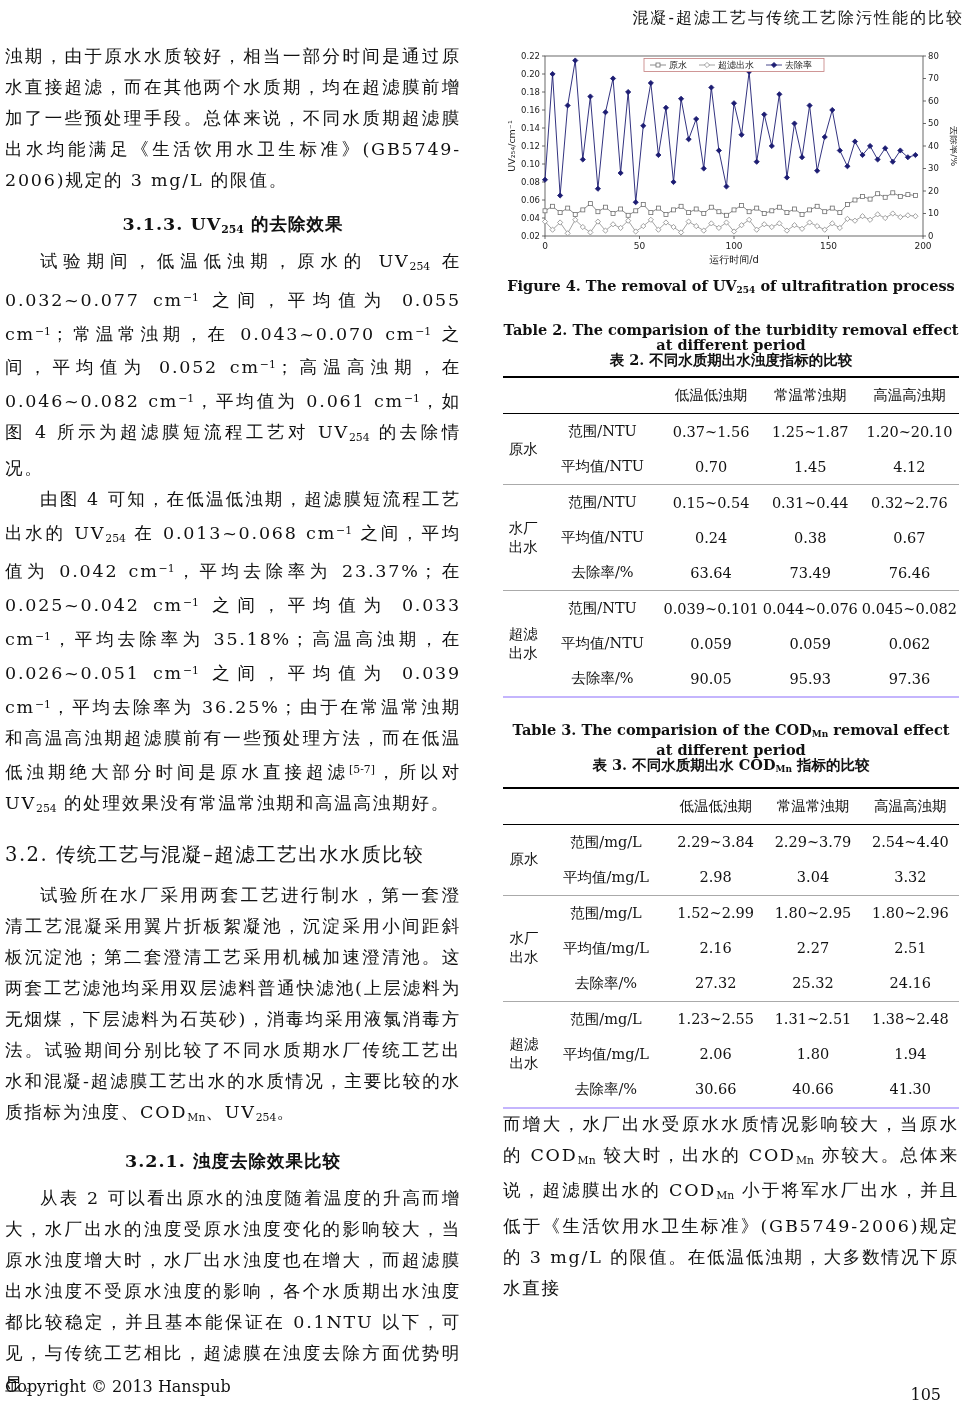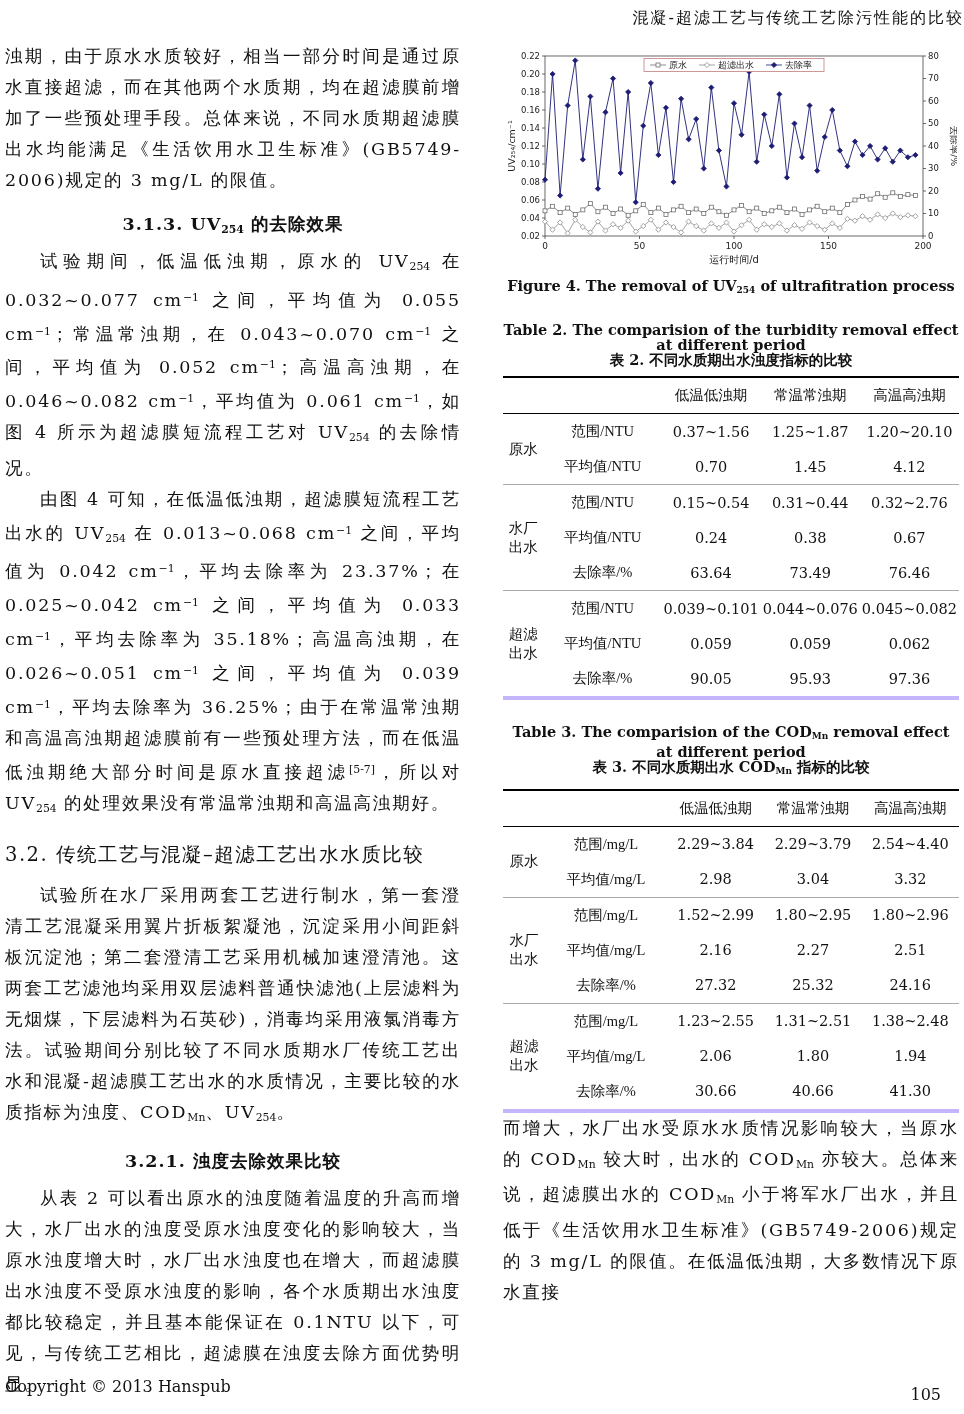--- a/index.html
+++ b/index.html
@@ -16,27 +16,27 @@
   .h-sub{font-size:17.5px;font-weight:bold;letter-spacing:1px;margin:16px 0 10px 0;text-align:center;}
   .h-sec{font-size:19.5px;font-weight:normal;letter-spacing:1.5px;margin:18px 0 12px 0;}
   sub{font-size:0.62em;vertical-align:-0.25em;letter-spacing:0;}
   sup{font-size:0.62em;vertical-align:0.45em;letter-spacing:0;}
   .figure{width:452px;margin:0 auto;}
   svg text{font-family:"DejaVu Sans","Liberation Sans",sans-serif;}
   .caption{font-size:14.5px;font-weight:bold;text-align:center;line-height:15px;}
   .fig-caption{margin-top:8px;}
   .table-caption{margin-top:24px;margin-bottom:9px;}
   table.data-table{width:100%;border-collapse:collapse;font-size:14.5px;
-       border-top:2px solid #000;border-bottom:4px solid #c4b5fd;margin:0;}
+       border-top:2px solid #000;border-bottom:2px solid #c4b5fd;margin:0;}
   table.data-table thead tr{border-bottom:1px solid #000;}
   table.data-table td,table.data-table th{text-align:center;font-weight:normal;
        padding:8px 2px;vertical-align:middle;}
   table.data-table tr.group-start{border-top:1px solid #aaa;}
   table.data-table td.group{width:36px;padding:8px 3px;}
-  table.data-table td.metric{width:118px;font-family:Liberation Serif, serif;}
+  table.data-table td.metric{width:118px;}
   .right-para{margin-top:30px;}
   .footer-left{position:absolute;left:5px;bottom:18px;font-size:16px;}
   .footer-right{position:absolute;right:23px;bottom:10px;font-size:16px;}
 </style>
 </head>
 <body>
 
 <div class="page">
 
   <div class="header-title">混凝-超滤工艺与传统工艺除污性能的比较</div>

